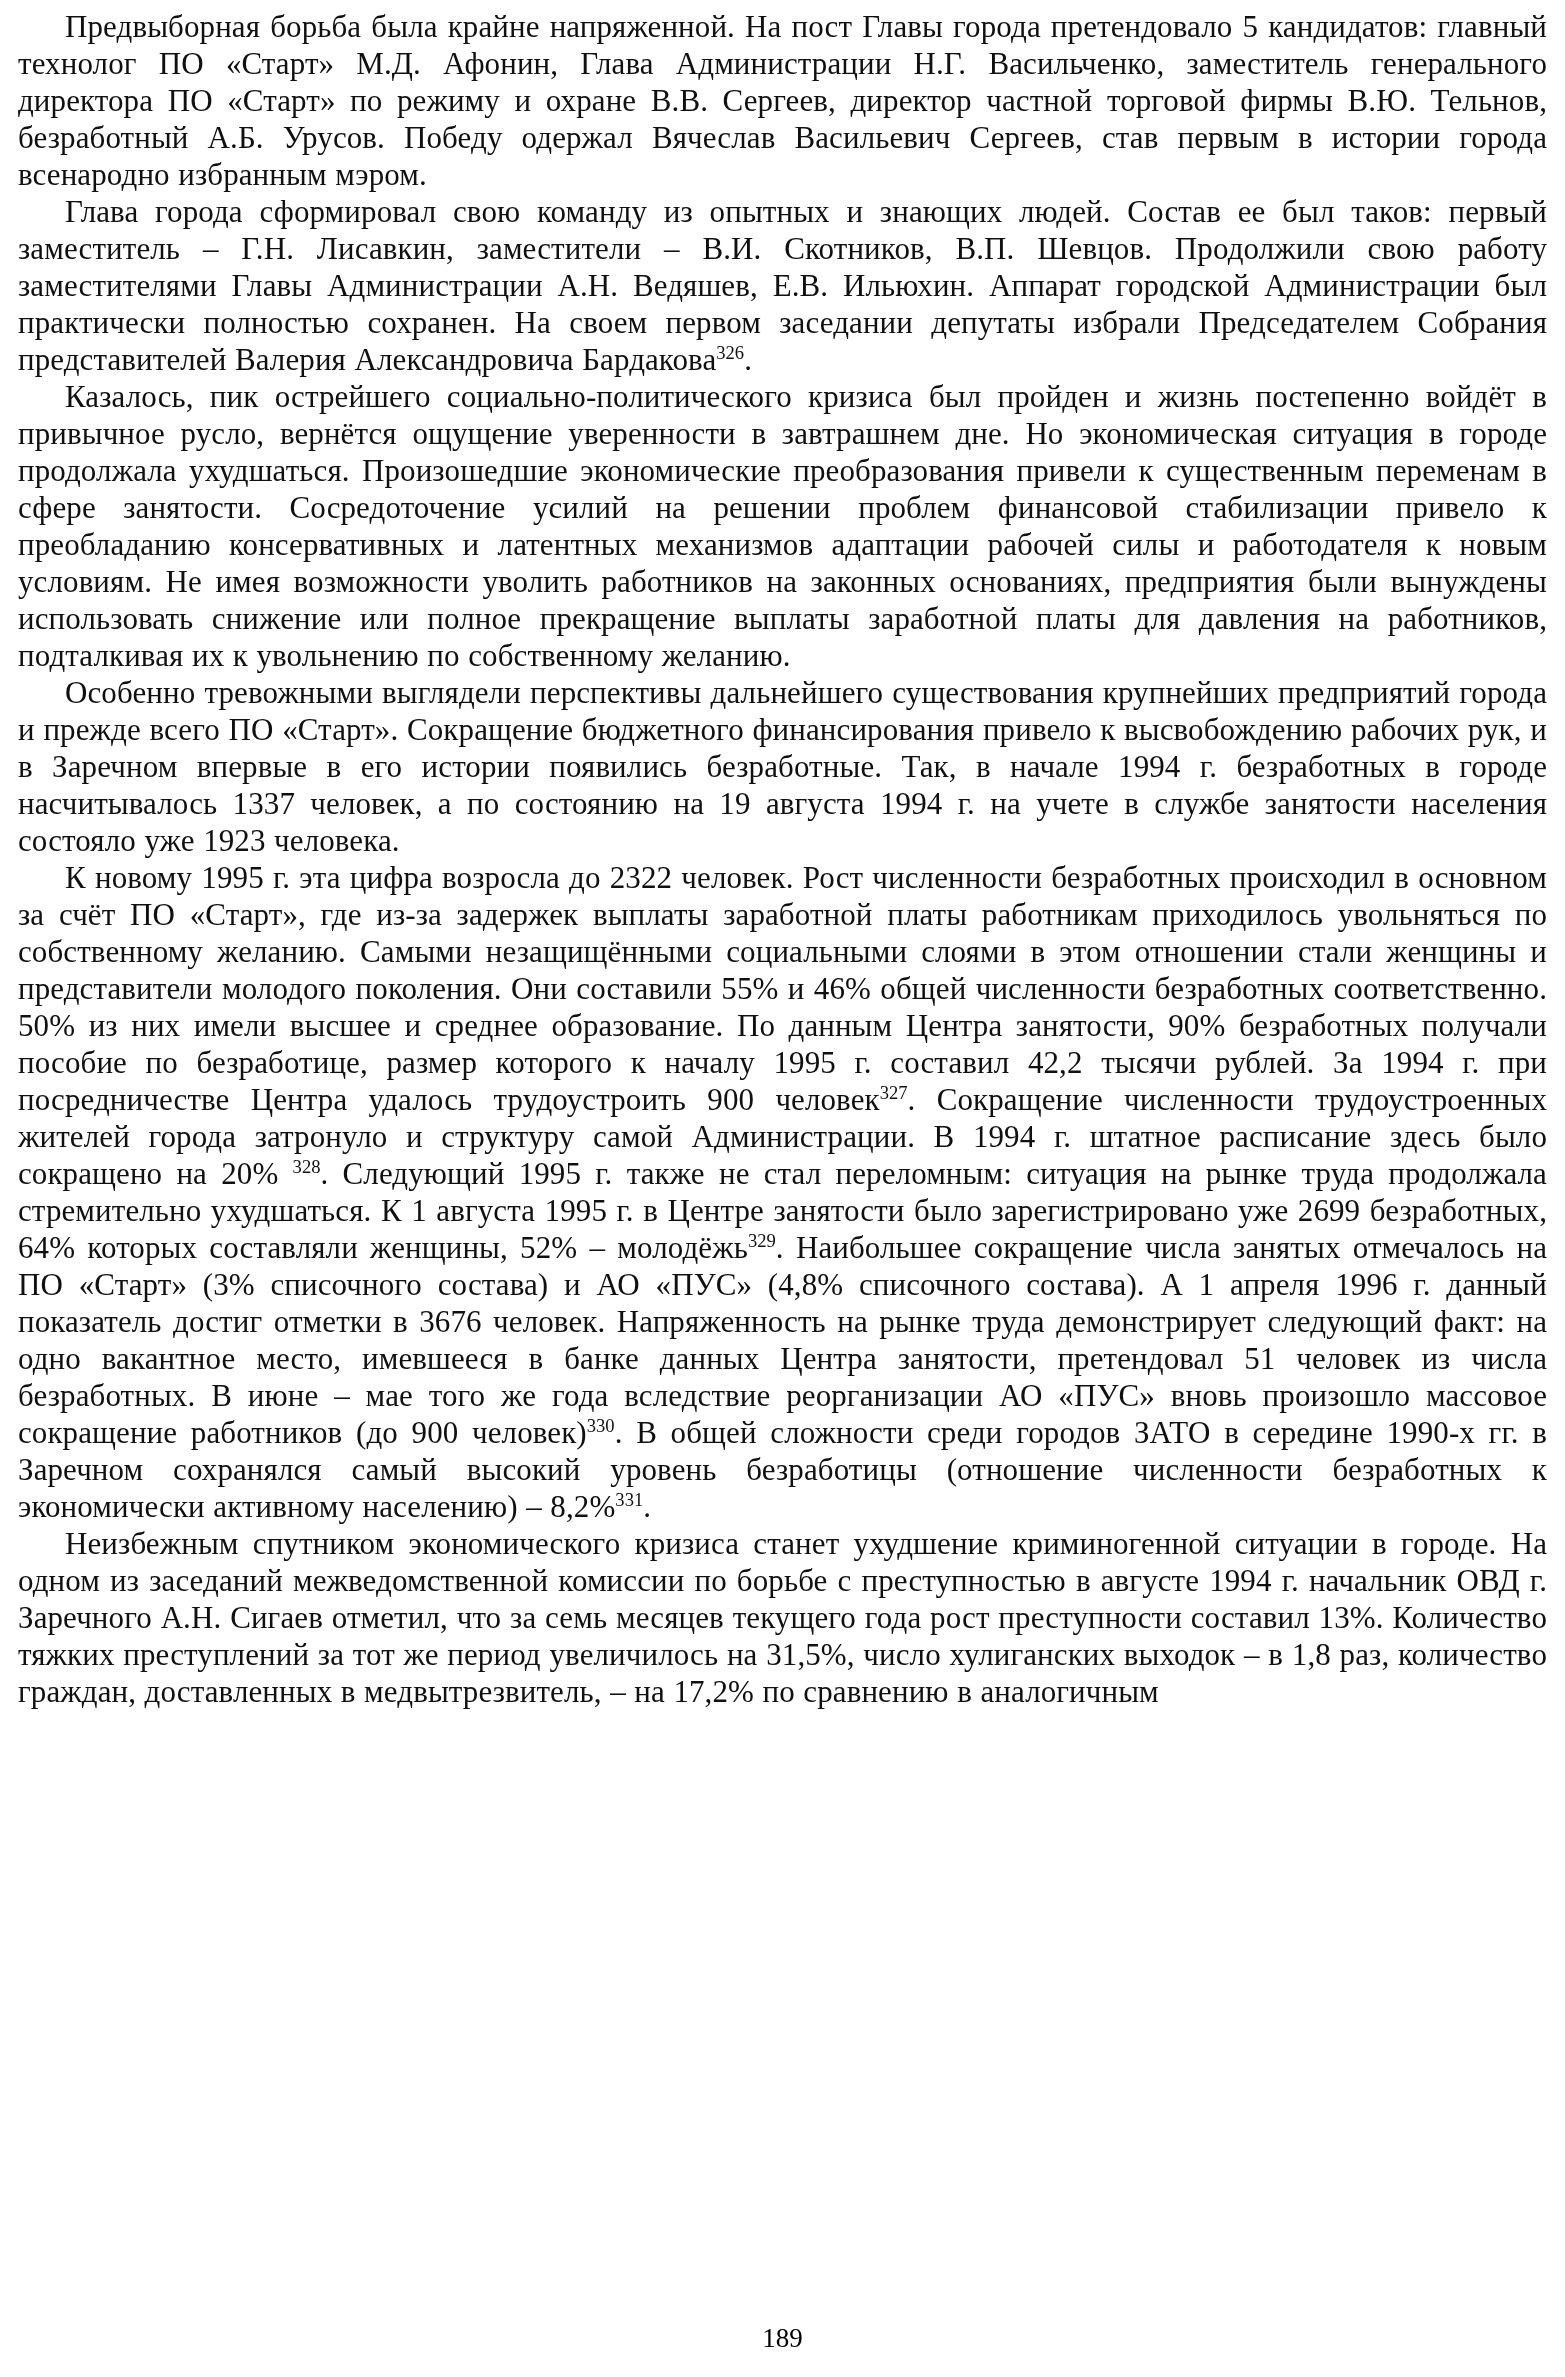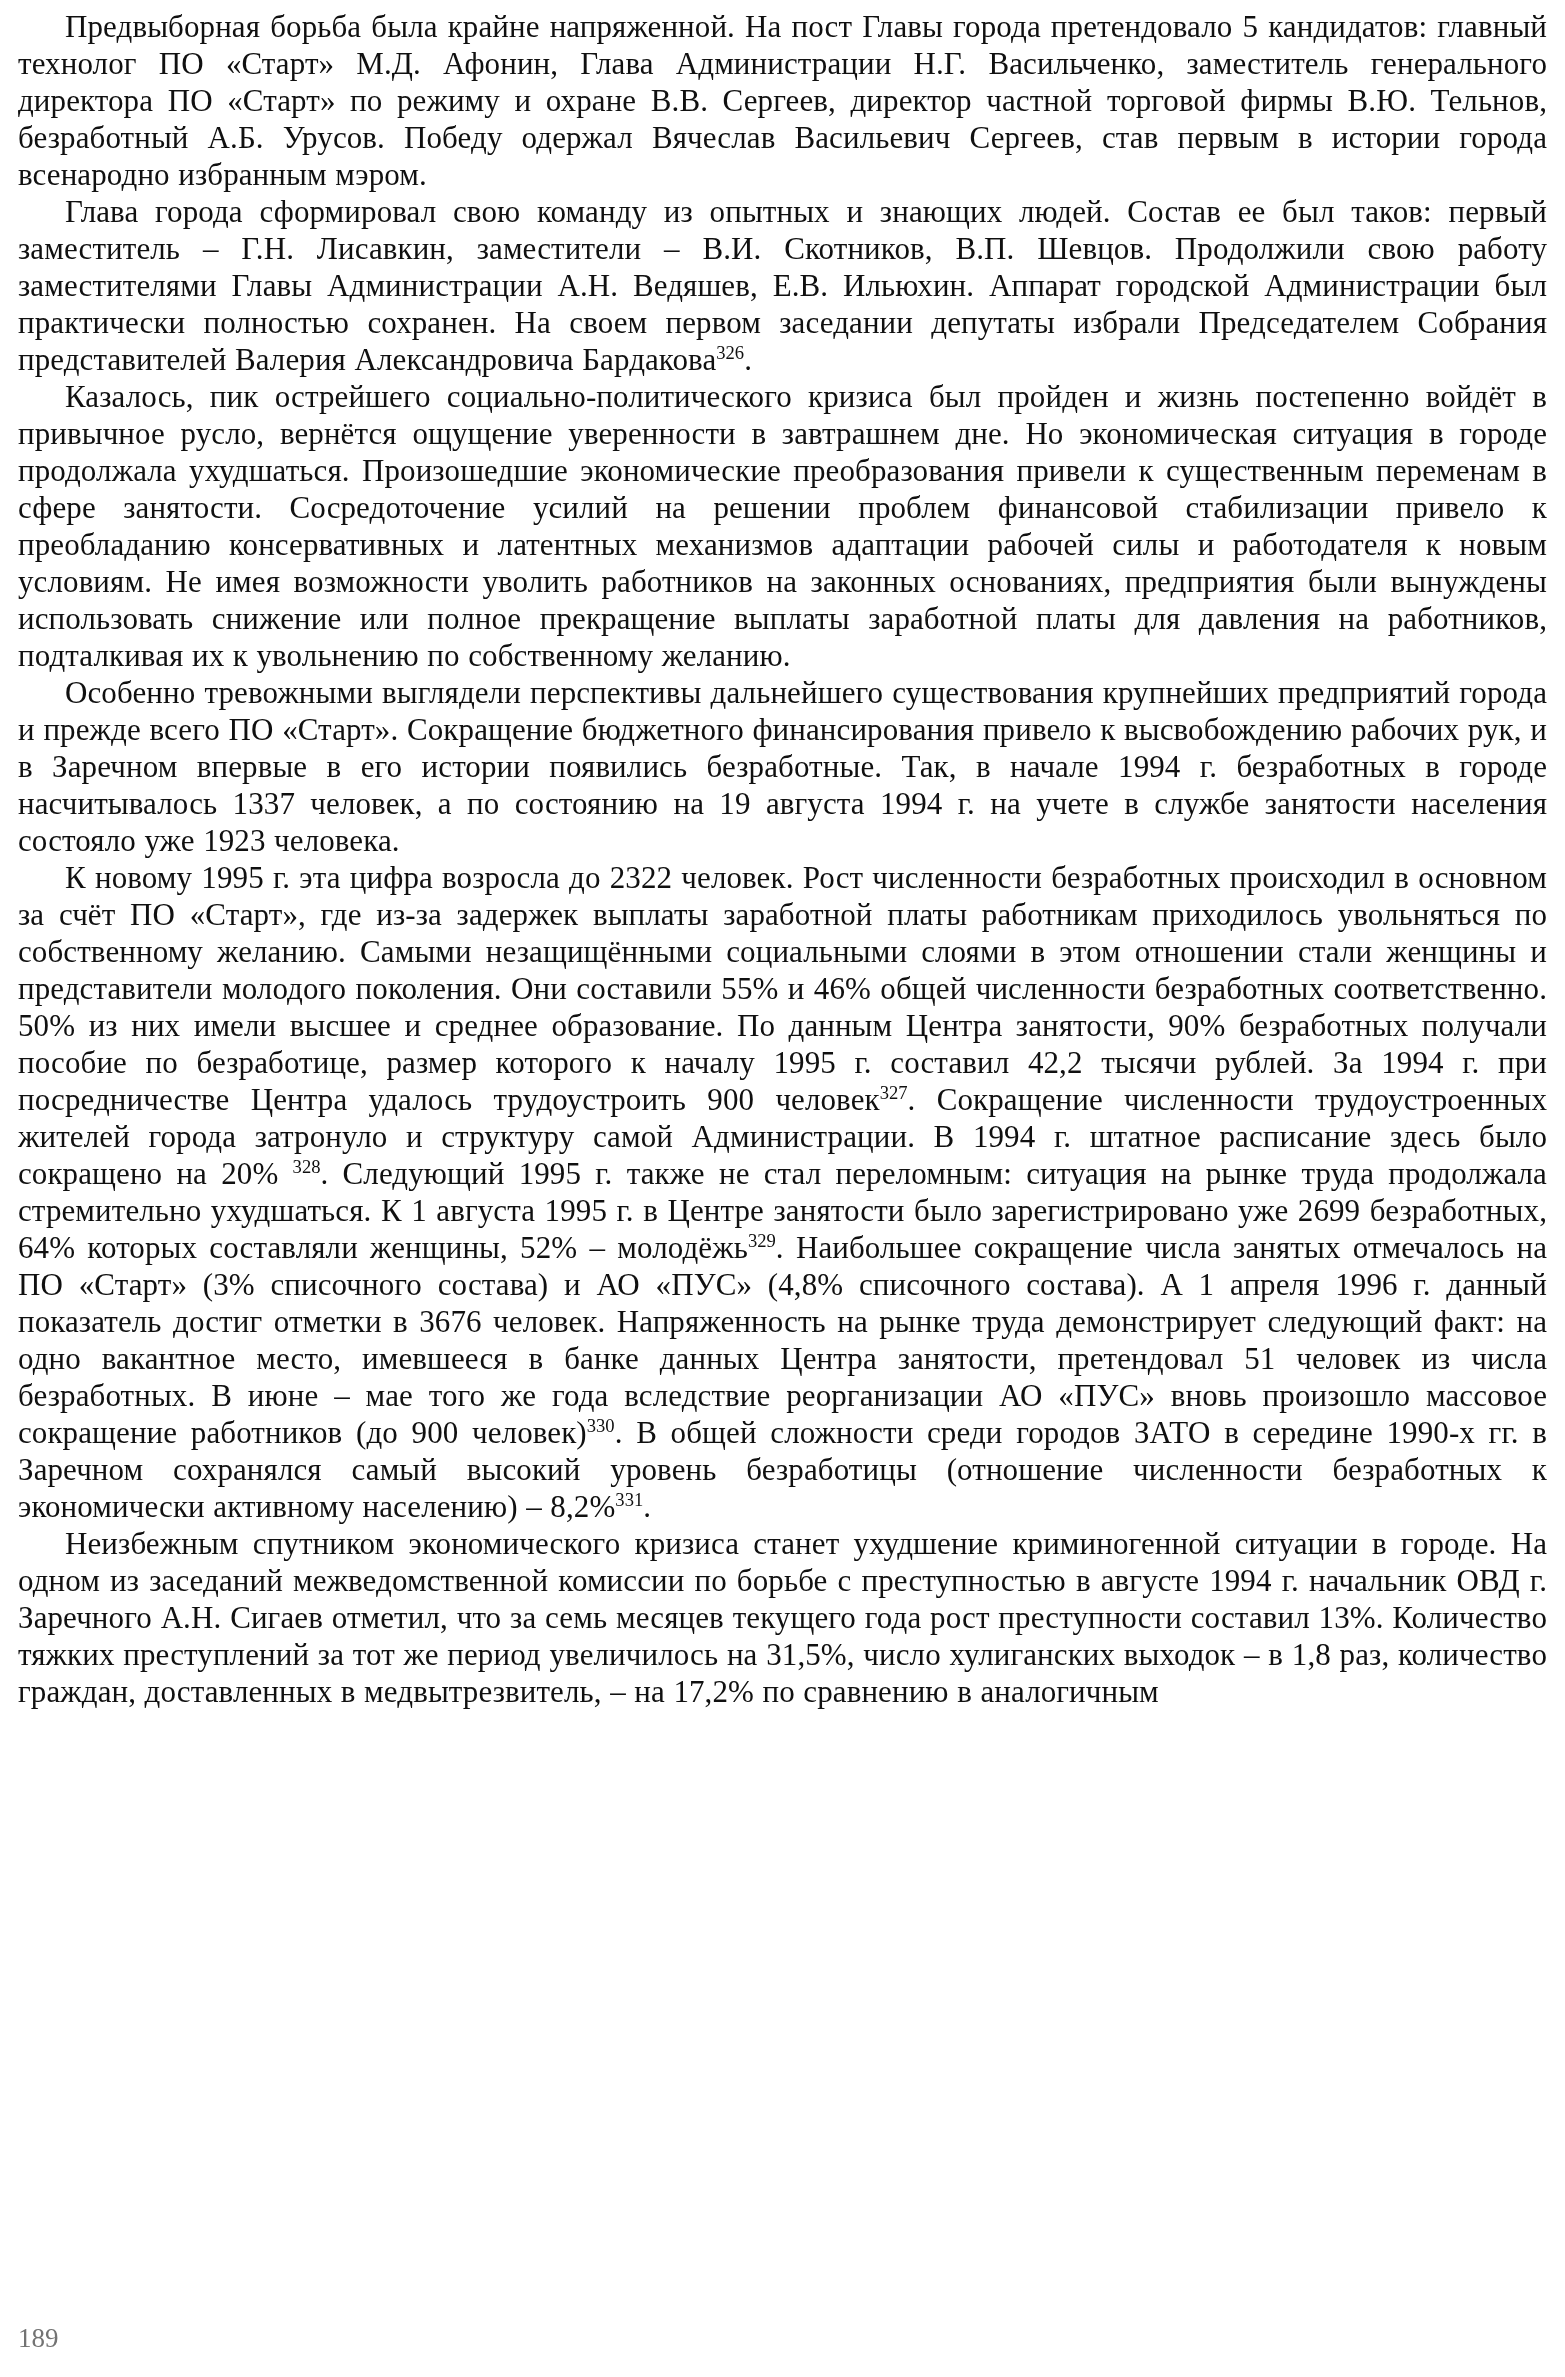--- a/index.html
+++ b/index.html
@@ -36,25 +36,25 @@
   }
   .text-block sup {
     font-size: 0.6em;
     line-height: 0;
     vertical-align: super;
     letter-spacing: 0;
     font-family: Liberation Serif, serif;
   }
   .page-number {
     flex: 0 0 auto;
-    text-align: left;
+    text-align: center;
     font-size: 27px;
     line-height: 1;
     padding: 19.6px 0 25px 0;
-    color: #737373;
+    color: #000000;
   }
 </style>
 </head>
 <body>
 
 <div class="page">
   <div class="text-block">
       <p><span>Предвыборная борьба была крайне напряженной. На пост Главы города претендовало 5 кандидатов: главный технолог ПО «Старт» М.Д. Афонин, Глава Администрации Н.Г. Васильченко, заместитель генерального директора ПО «Старт» по режиму и охране В.В. Сергеев, директор частной торговой фирмы В.Ю. Тельнов, безработный А.Б. Урусов. Победу одержал Вячеслав Васильевич Сергеев, став первым в истории города всенародно избранным мэром.</span></p>
       <p><span>Глава города сформировал свою команду из опытных и знающих людей. Состав ее был таков: первый заместитель – Г.Н. Лисавкин, заместители – В.И. Скотников, В.П. Шевцов. Продолжили свою работу заместителями Главы Администрации А.Н. Ведяшев, Е.В. Ильюхин. Аппарат городской Администрации был практически полностью сохранен. На своем первом заседании депутаты избрали Председателем Собрания представителей Валерия Александровича Бардакова</span><sup>326</sup><span>.</span></p>
       <p><span>Казалось, пик острейшего социально-политического кризиса был пройден и жизнь постепенно войдёт в привычное русло, вернётся ощущение уверенности в завтрашнем дне. Но экономическая ситуация в городе продолжала ухудшаться. Произошедшие экономические преобразования привели к существенным переменам в сфере занятости. Сосредоточение усилий на решении проблем финансовой стабилизации привело к преобладанию консервативных и латентных механизмов адаптации рабочей силы и работодателя к новым условиям. Не имея возможности уволить работников на законных основаниях, предприятия были вынуждены использовать снижение или полное прекращение выплаты заработной платы для давления на работников, подталкивая их к увольнению по собственному желанию.</span></p>

